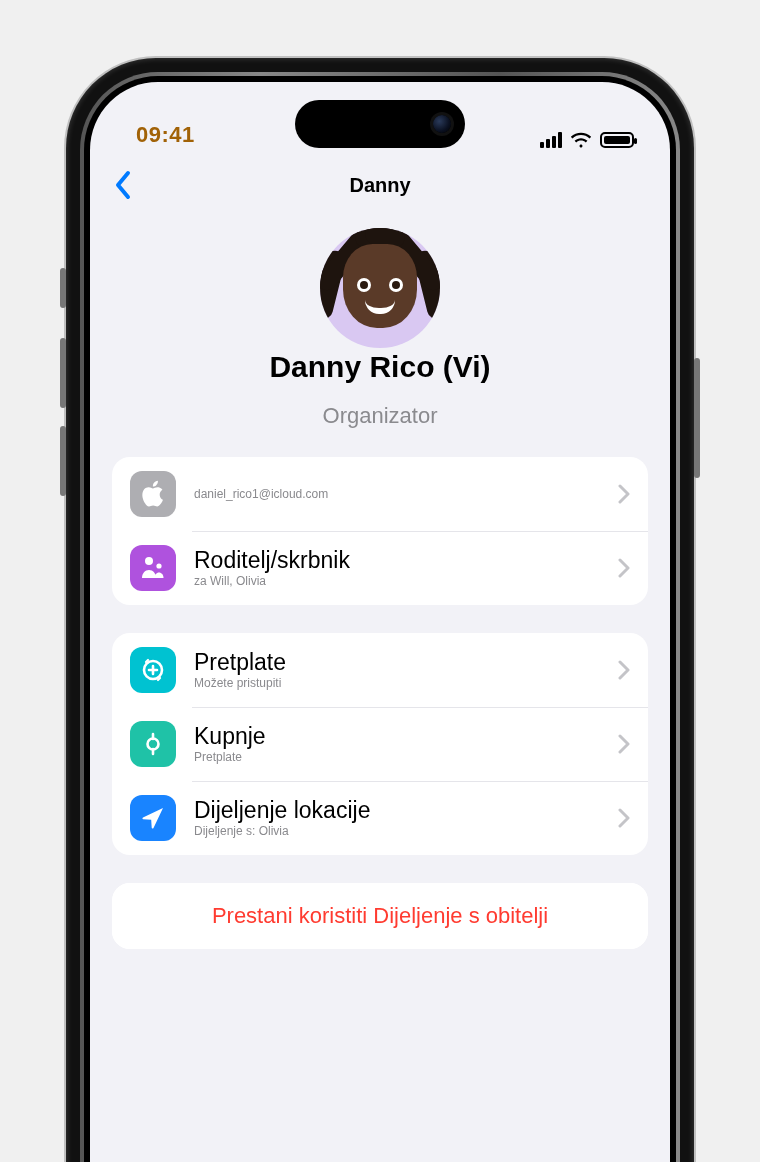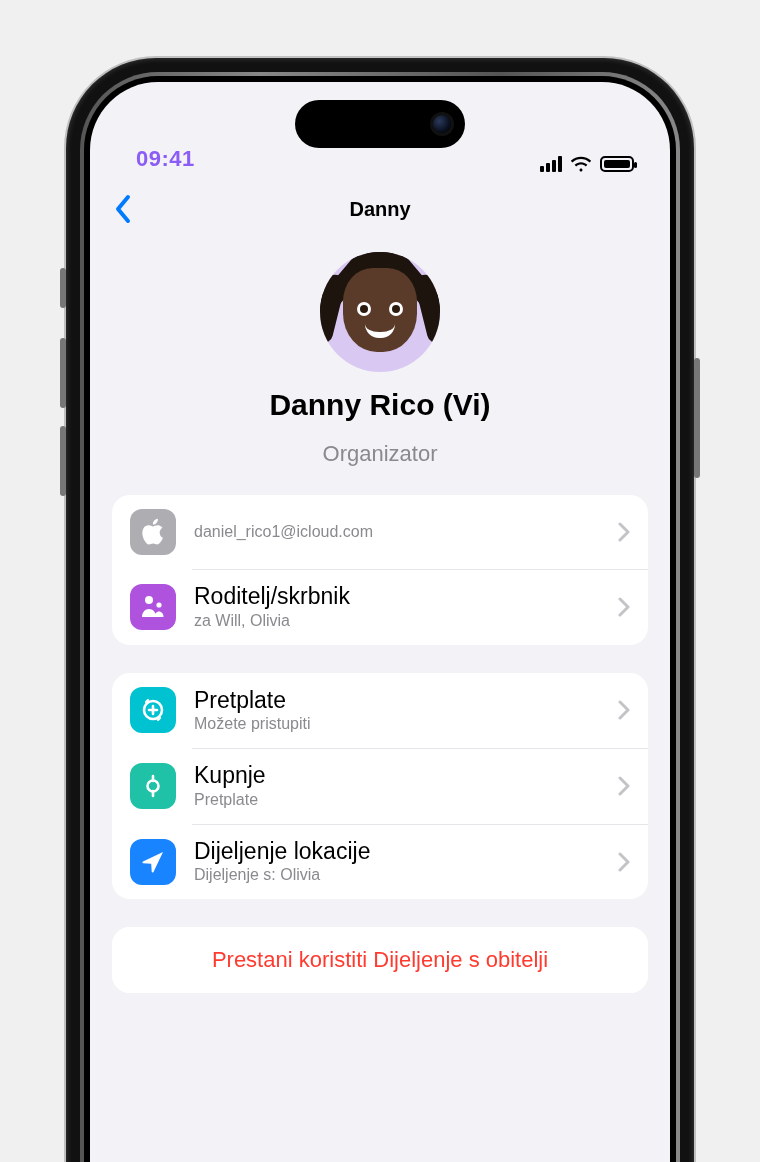--- a/index.html
+++ b/index.html
@@ -85,22 +85,21 @@
   }
 
   
   .status {
     height: 74px;
     display:flex;
     align-items:flex-end;
     padding: 0 36px 8px 46px;
     font-size: 22px;
     font-weight: 600;
-    color:#8b5cf6;
-    margin-top:24px;
+    color:#a16207;
   }
   .status .time { flex:0 0 auto; letter-spacing:0.5px; }
   .status .spacer { flex:1; }
   .status .icons { display:flex; align-items:center; gap:8px; }
 
   .signal { display:flex; align-items:flex-end; gap:2px; height:16px;}
   .signal i { width:4px; background:#000; border-radius:1px;}
   .signal i:nth-child(1){height:6px}
   .signal i:nth-child(2){height:9px}
   .signal i:nth-child(3){height:12px}
@@ -141,21 +140,21 @@
     align-items:center;
     padding: 14px 0 28px;
   }
   .avatar {
     width:120px;height:120px;border-radius:50%;
     background:#d9c8f2;
     position:relative;
     overflow:hidden;
   }
   .profile h2 {
-    margin-top:16px;
+    margin-top:2px;
     font-size:30px;
     font-weight:700;
     color:#000;
   }
   .profile .role {
     font-size:22px;
     color:#8a8a8e;
     margin-top:19px;
   }
 
@@ -180,21 +179,21 @@
     height:1px;
     background:#e5e5ea;
   }
   .row .icon {
     width:46px;height:46px;border-radius:12px;
     flex:0 0 auto;
     display:flex;align-items:center;justify-content:center;
   }
   .row .labels { flex:1; min-width:0; }
   .row .labels .primary   { font-size:23px; color:#000; line-height:1.2; }
-  .row .labels .secondary { font-size:16px; color:#8a8a8e; line-height:1.25; }
+  .row .labels .secondary { font-size:12px; color:#8a8a8e; line-height:1.25; }
   .row .chev { color:#c4c4c8; flex:0 0 auto; }
 
   
   .ic-grey   { background:#aeaeb2; }
   .ic-purple { background:#af52de; }
   .ic-cyan   { background:#00c2d1; }
   .ic-teal   { background:#1fc2a7; }
   .ic-blue   { background:#1984ff; }
 
   

